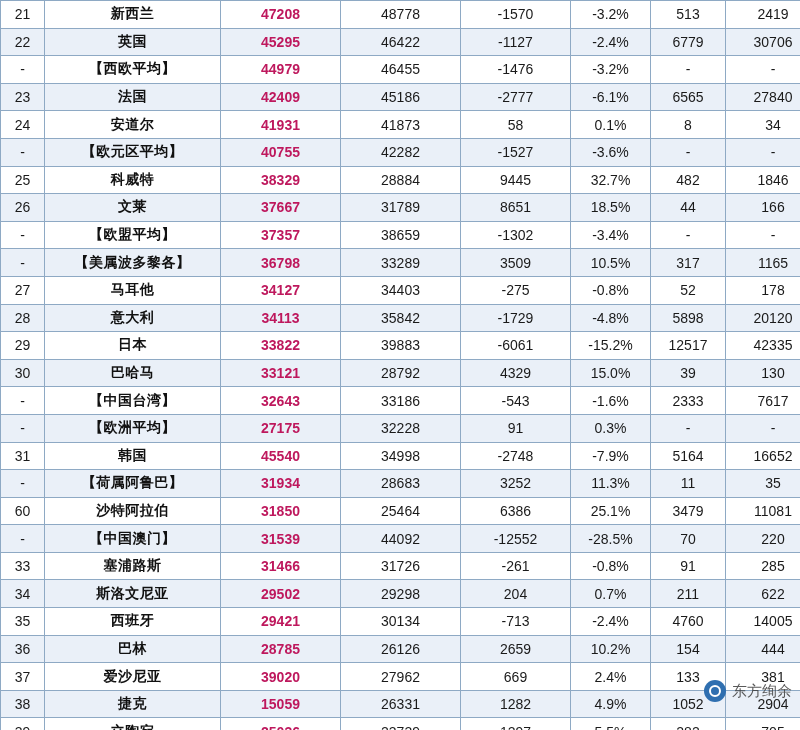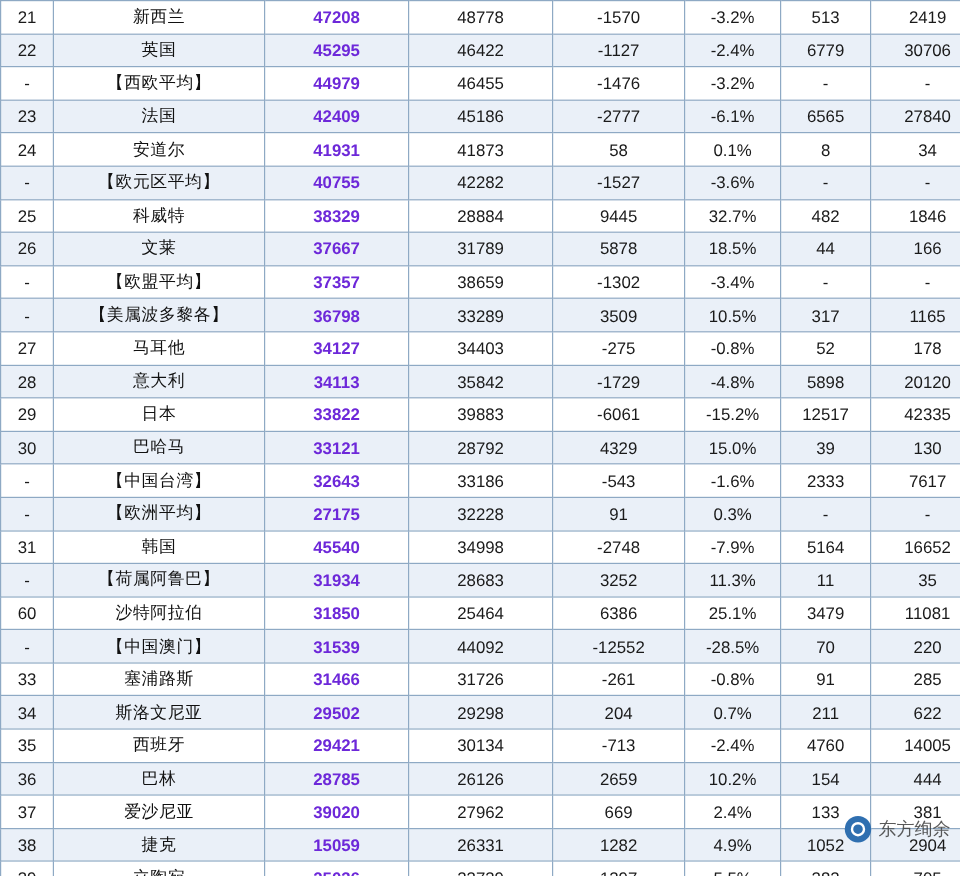--- a/index.html
+++ b/index.html
@@ -39,27 +39,27 @@
   col.c-v6     { width: 95px; }
 
   tr.row-plain td { background: #ffffff; }
   tr.row-alt td   { background: #eaf0f8; }
 
   td.rank {
     color: #1a1a1a;
     font-size: 14px;
   }
   td.name {
-    font-weight: normal;
+    font-weight: bold;
     color: #111111;
     font-size: 15px;
     letter-spacing: 0.5px;
   }
   td.value-main {
-    color: #6d28d9;
+    color: #be185d;
     font-weight: bold;
     font-size: 15px;
   }
   td.num {
     color: #1a1a1a;
   }
 
   
   .watermark {
     position: absolute;
@@ -179,21 +179,21 @@
       <td class="num">9445</td>
       <td class="num">32.7%</td>
       <td class="num">482</td>
       <td class="num">1846</td>
     </tr>
     <tr class="row-alt">
       <td class="rank">26</td>
       <td class="name">文莱</td>
       <td class="value-main">37667</td>
       <td class="num">31789</td>
-      <td class="num">5878</td>
+      <td class="num">8651</td>
       <td class="num">18.5%</td>
       <td class="num">44</td>
       <td class="num">166</td>
     </tr>
     <tr class="row-plain">
       <td class="rank">-</td>
       <td class="name">【欧盟平均】</td>
       <td class="value-main">37357</td>
       <td class="num">38659</td>
       <td class="num">-1302</td>

